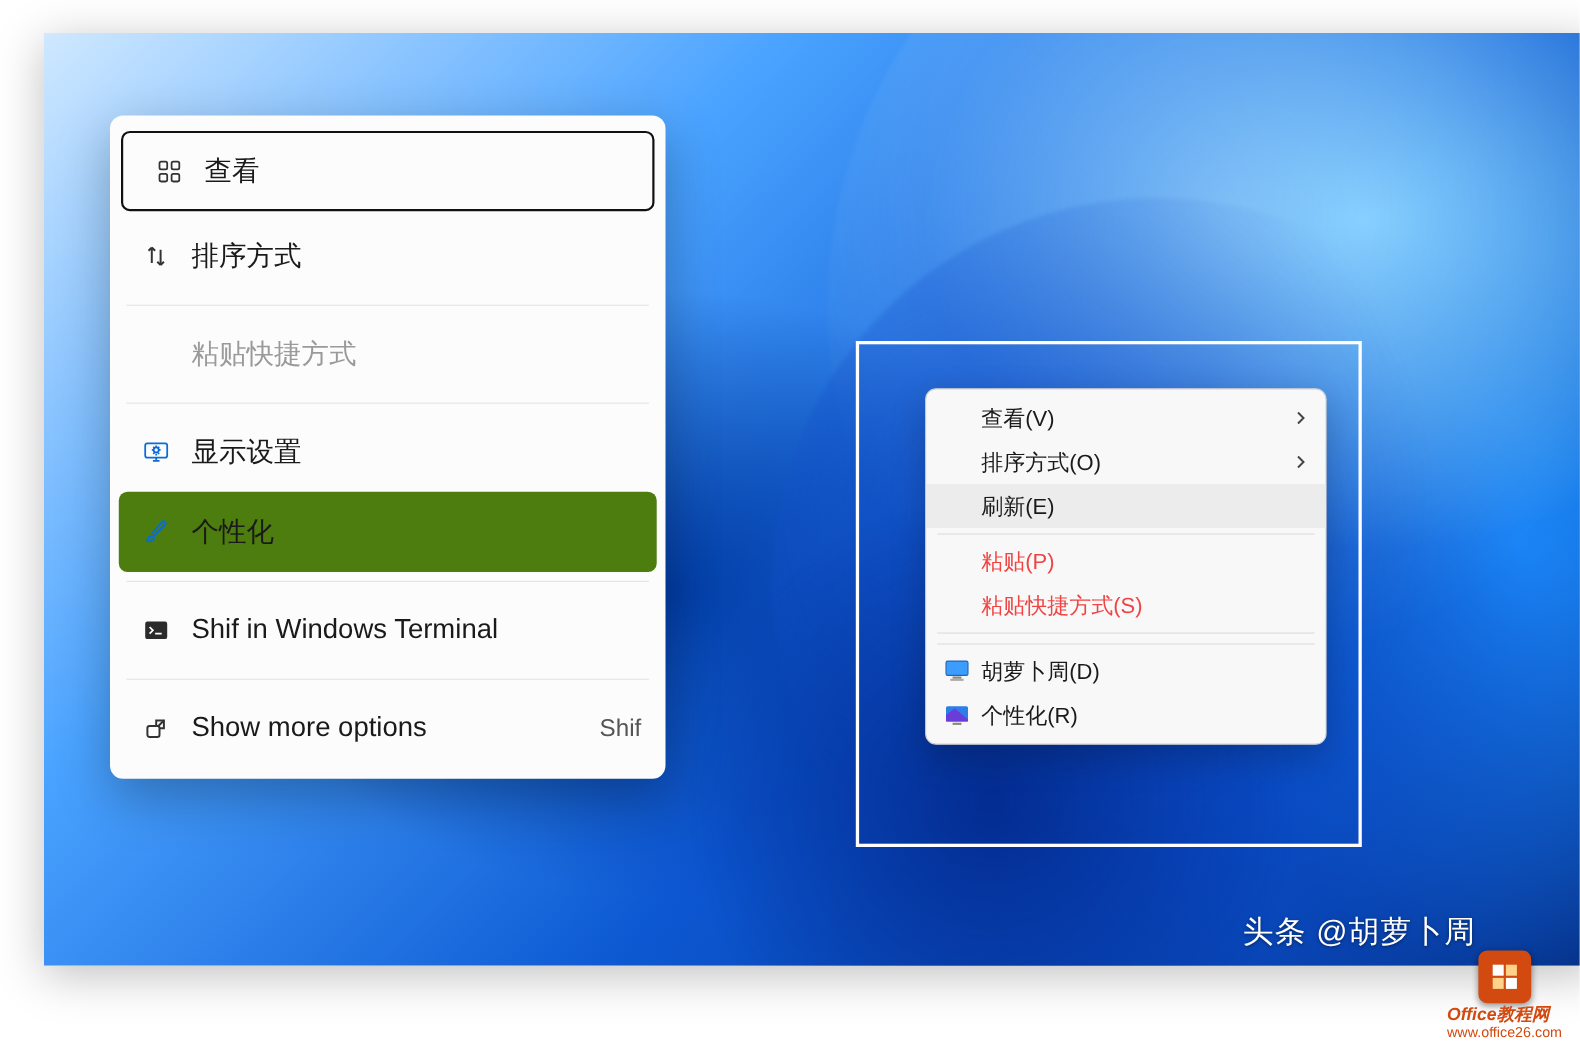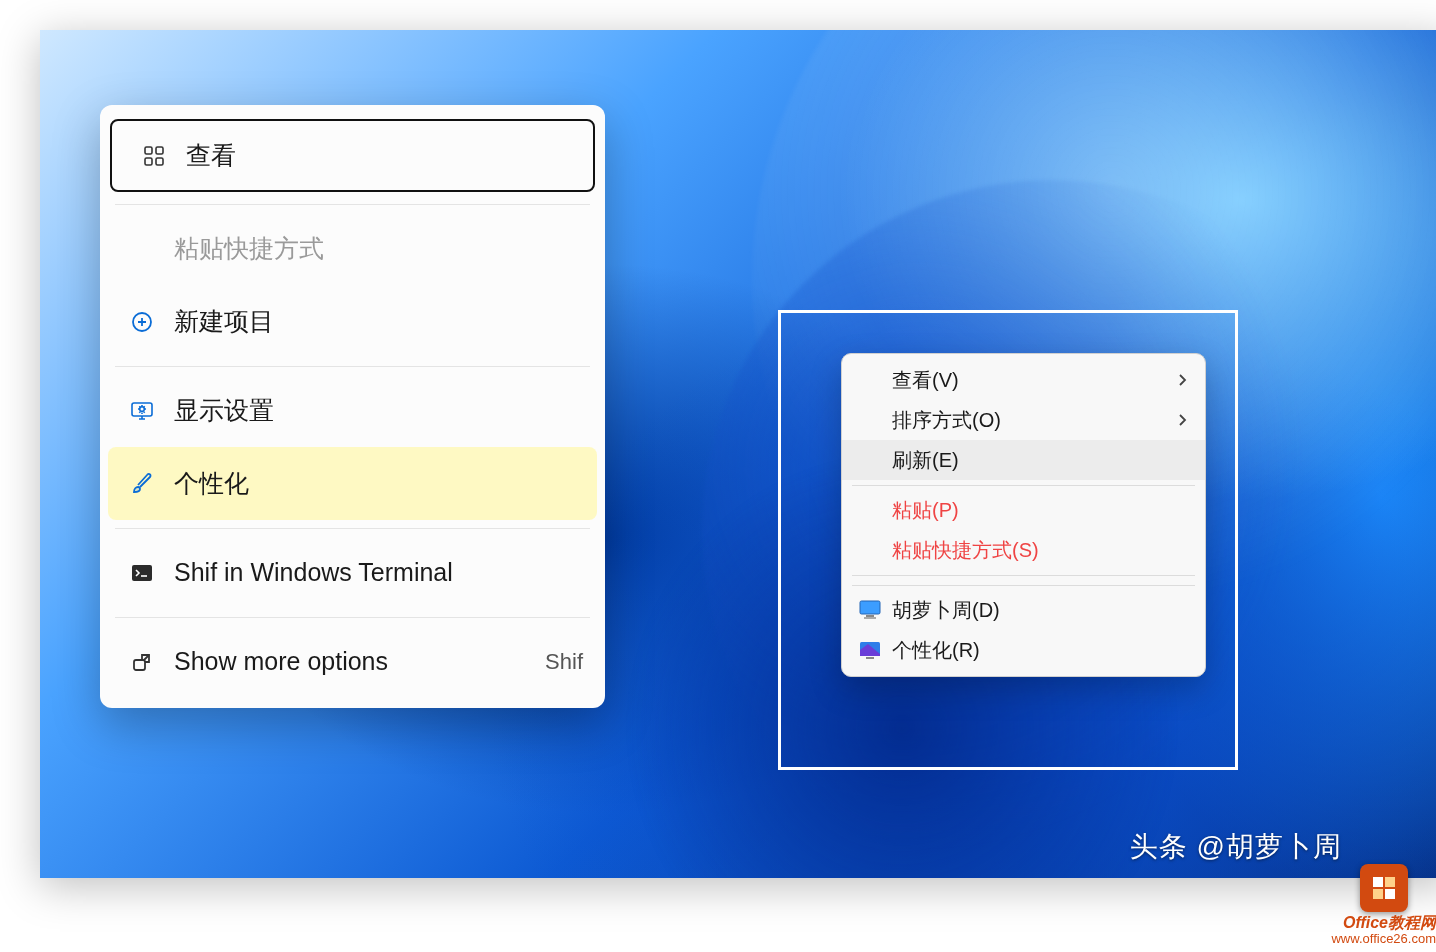--- a/index.html
+++ b/index.html
@@ -74,21 +74,21 @@
     align-items: center;
     margin-right: 12px;
     flex-shrink: 0;
   }
   .menu-left .item.disabled { color: #9a9a9a; }
   .menu-left .item.outlined {
     border: 2px solid #111;
     border-radius: 8px;
     margin: 4px 10px;
   }
-  .menu-left .item.hover { background: #fef9c3; border-radius: 8px; margin: 0 8px; padding: 0 14px; }
+  .menu-left .item.hover { background: #4d7c0f; border-radius: 8px; margin: 0 8px; padding: 0 14px; }
   .menu-left .sep {
     height: 16px;
     display: flex; align-items: center; justify-content: center;
   }
   .menu-left .sep::before {
     content: "";
     display: block;
     width: calc(100% - 30px);
     height: 1px;
     background: #e4e4e4;
@@ -158,23 +158,23 @@
     position: absolute;
     right: 110px;
     bottom: 12px;
     font-size: 28px;
     color: #fff;
     text-shadow: 0 1px 3px rgba(0,0,0,0.5);
     letter-spacing: 1px;
   }
   .corner-badge {
     position: absolute;
-    right: 0;
+    right: 16px;
     bottom: 6px;
-    text-align: right;
+    text-align: left;
     line-height: 1.1;
   }
   .corner-badge .logo {
     width: 48px; height: 48px; margin: 0 auto 2px;
     background: #d24a10;
     border-radius: 8px;
     display: flex; align-items: center; justify-content: center;
     box-shadow: 0 2px 6px rgba(0,0,0,0.4);
   }
   .corner-badge .t1 { font-size: 16px; font-weight: bold; color: #d24a10; font-style: italic; }
@@ -199,37 +199,37 @@
         <svg width="24" height="24" viewBox="0 0 24 24" fill="none" stroke="#333" stroke-width="1.6">
           <rect x="3" y="3" width="7" height="7" rx="1.5"></rect>
             <rect x="14" y="3" width="7" height="7" rx="1.5"></rect>
           <rect x="3" y="14" width="7" height="7" rx="1.5"></rect>
             <rect x="14" y="14" width="7" height="7" rx="1.5"></rect>
         </svg>
       </span>
       <span>查看</span>
     </div>
 
+    <div class="item">
+      <span class="icon-slot">
+        <svg width="24" height="24" viewBox="0 0 24 24" fill="none" stroke="#333" stroke-width="1.8">
+          <path d="M8 4v14M8 4l-3 3M8 4l3 3"></path>
+            <path d="M16 20V6M16 20l-3-3M16 20l3-3"></path>
+        </svg>
+      </span>
+      <span>排序方式</span>
+    </div>
 
     <div class="sep"></div>
 
     <div class="item disabled">
       <span class="icon-slot"></span>
       <span>粘贴快捷方式</span>
     </div>
 
-    <div class="item">
-      <span class="icon-slot">
-        <svg width="24" height="24" viewBox="0 0 24 24" fill="none" stroke="#0a6cd6" stroke-width="1.8">
-          <circle cx="12" cy="12" r="9"></circle>
-            <path d="M12 8v8M8 12h8"></path>
-        </svg>
-      </span>
-      <span>新建项目</span>
-    </div>
 
     <div class="sep"></div>
 
     <div class="item">
       <span class="icon-slot">
         <svg width="26" height="26" viewBox="0 0 26 26" fill="none" stroke="#0a6cd6" stroke-width="1.6">
           <rect x="3" y="5" width="20" height="13" rx="2"></rect>
             <path d="M10 21h6M13 18v3"></path>
           <circle cx="13" cy="11" r="2.3"></circle>
             <path d="M13 7v1.5M13 14.5V16M9 11h1.5M15.5 11H17M10.3 8.3l1 1M14.7 13.7l1 1M15.7 8.3l-1 1M11.3 13.7l-1 1"></path>

